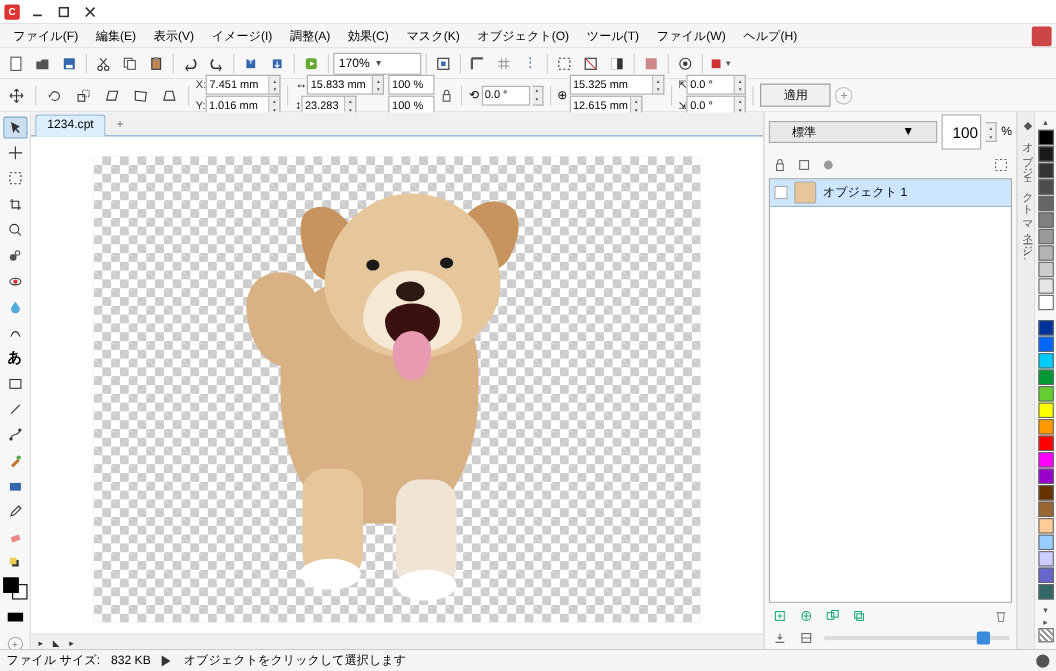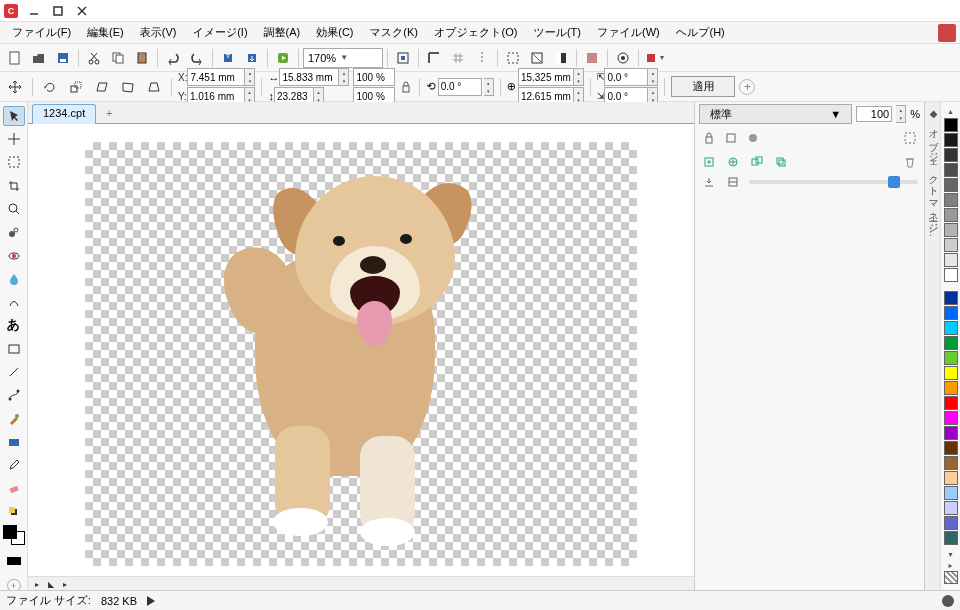--- a/index.html
+++ b/index.html
@@ -73,22 +73,22 @@
 .canvas-scroll { height:16px; background:#f0f0f0; border-top:1px solid #ddd; display:flex; align-items:center; padding:0 4px; gap:4px; }
 .canvas-hint { flex:1; text-align:center; font-size:10px; color:#888; }
 .nub{width:10px;height:10px;display:flex;align-items:center;justify-content:center;color:#333;font-size:8px;}
 
 
 .panel { width:230px; border-left:1px solid #ccc; background:#f7f7f7; display:flex; flex-direction:column; }
 .panel-title { height:20px; padding:2px 6px; font-size:11px; display:flex; align-items:center; }
 .panel-title .pin{margin-left:auto;margin-right:6px;color:#888;cursor:pointer;}
 .panel-title .close{color:#888;cursor:pointer;}
 .panel-row { display:flex; align-items:center; padding:2px 4px; gap:4px; }
-.panel-row .blend { flex:1; height:20px; border:1px solid #aaa; background:#e8e8e8; display:flex; align-items:center; padding:0 10px; font-size:11px; }
-.panel-row .op { width:36px; height:16px; border:1px solid #aaa; background:#fff; text-align:right; padding:0 2px; font-size:11px; }
+.panel-row .blend { flex:1; height:20px; border:1px solid #aaa; background:#e8e8e8; display:flex; align-items:center; padding:0 20px; font-size:11px; }
+.panel-row .op { width:36px; height:32px; border:1px solid #aaa; background:#fff; text-align:right; padding:0 2px; font-size:14px; }
 .panel-icons { display:flex; gap:6px; padding:4px 6px; }
 .panel-icons .pi { width:16px; height:16px; display:flex; align-items:center; justify-content:center; color:#666; cursor:pointer; }
 .panel-icons .pi.right{margin-left:auto;}
 .layerlist { flex:1; background:#fff; border:1px solid #aaa; margin:0 4px; overflow:auto; }
 .layer { display:flex; align-items:center; height:24px; border-bottom:1px solid #eee; padding:0 4px; gap:6px; }
 .layer.sel { background:#cde6ff; outline:1px solid #7ac; }
 .layer .vis{width:12px;height:12px;border:1px solid #aaa;background:#fff;}
 .layer .thumb{width:20px;height:20px;border:1px solid #aaa;background:#e6c79c;border-radius:2px;}
 .panel-bottom { padding:4px 6px; display:flex; flex-direction:column; gap:4px; }
 .panel-bottom .row{display:flex;gap:8px;align-items:center;}
@@ -385,21 +385,21 @@
       <div class="spinner">
         <div>▴</div>
         <div>▾</div>
       </div>
   </div>
   <div class="tsep"></div>
   <div class="field-group">
     <span>⊕</span>
     <div style="display:flex;flex-direction:column;gap:1px;">
       <div style="display:flex;">
-          <input class="tinput" style="width: 56px;" value="15.325 mm">
+          <input class="tinput" style="width: 76px;" value="15.325 mm">
           <div class="spinner">
             <div>▴</div>
             <div>▾</div>
           </div>
         </div>
       <div style="display:flex;">
           <input class="tinput" style="width: 56px;" value="12.615 mm">
           <div class="spinner">
             <div>▴</div>
             <div>▾</div>
@@ -598,20 +598,27 @@
       <div class="pi">
           <svg width="12" height="12">
             <circle cx="6" cy="6" r="4" fill="#999"></circle>
           </svg>
         </div>
       <div class="pi right">
           <svg width="12" height="12">
             <rect x="1" y="1" width="10" height="10" fill="none" stroke="#666" stroke-dasharray="2"></rect>
           </svg>
         </div>
+    </div>
+    <div class="layerlist">
+      <div class="layer sel">
+        <div class="vis"></div>
+        <div class="thumb"></div>
+        <span>オブジェクト 1</span>
+      </div>
     </div>
     <div class="panel-bottom">
       <div class="row">
         <div class="pi">
             <svg width="12" height="12">
               <rect x="2" y="2" width="8" height="8" fill="none" stroke="#2a7"></rect>
               <line x1="6" y1="4" x2="6" y2="8" stroke="#2a7"></line>
               <line x1="4" y1="6" x2="8" y2="6" stroke="#2a7"></line>
             </svg>
           </div>
@@ -699,14 +706,15 @@
     <div class="nav" style="margin-top:4px;">▾</div>
     <div class="nav">▸</div>
     <div class="sw hatch" style="margin-top:auto;margin-bottom:8px;"></div>
   </div>
 </div>
 
 <div class="statusbar">
   <span>ファイル サイズ:</span>
   <span>832 KB</span>
   <div class="play"></div>
+  <span>オブジェクトをクリックして選択します</span>
   <div class="rec"></div>
 </div>
 
 </body></html>

